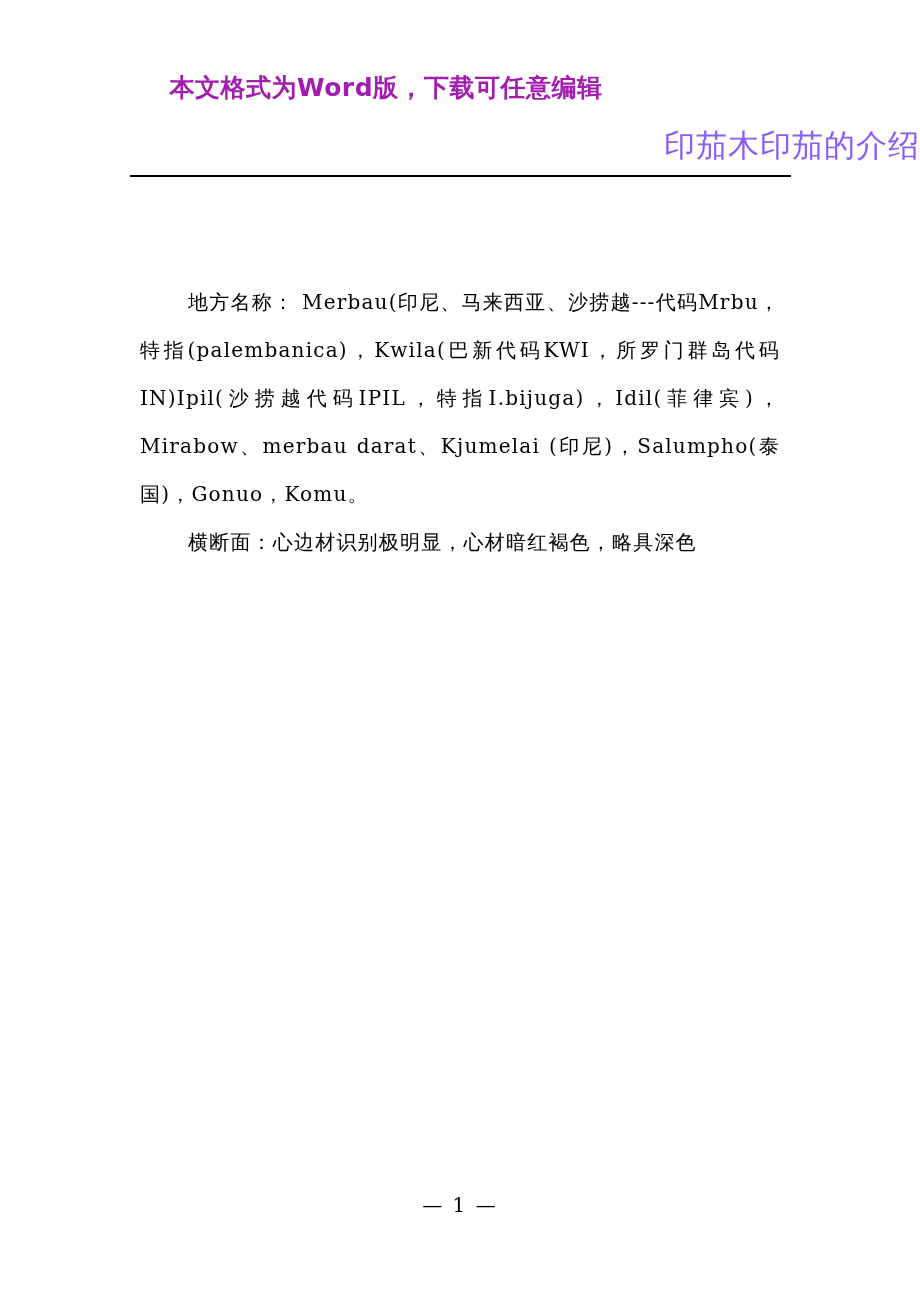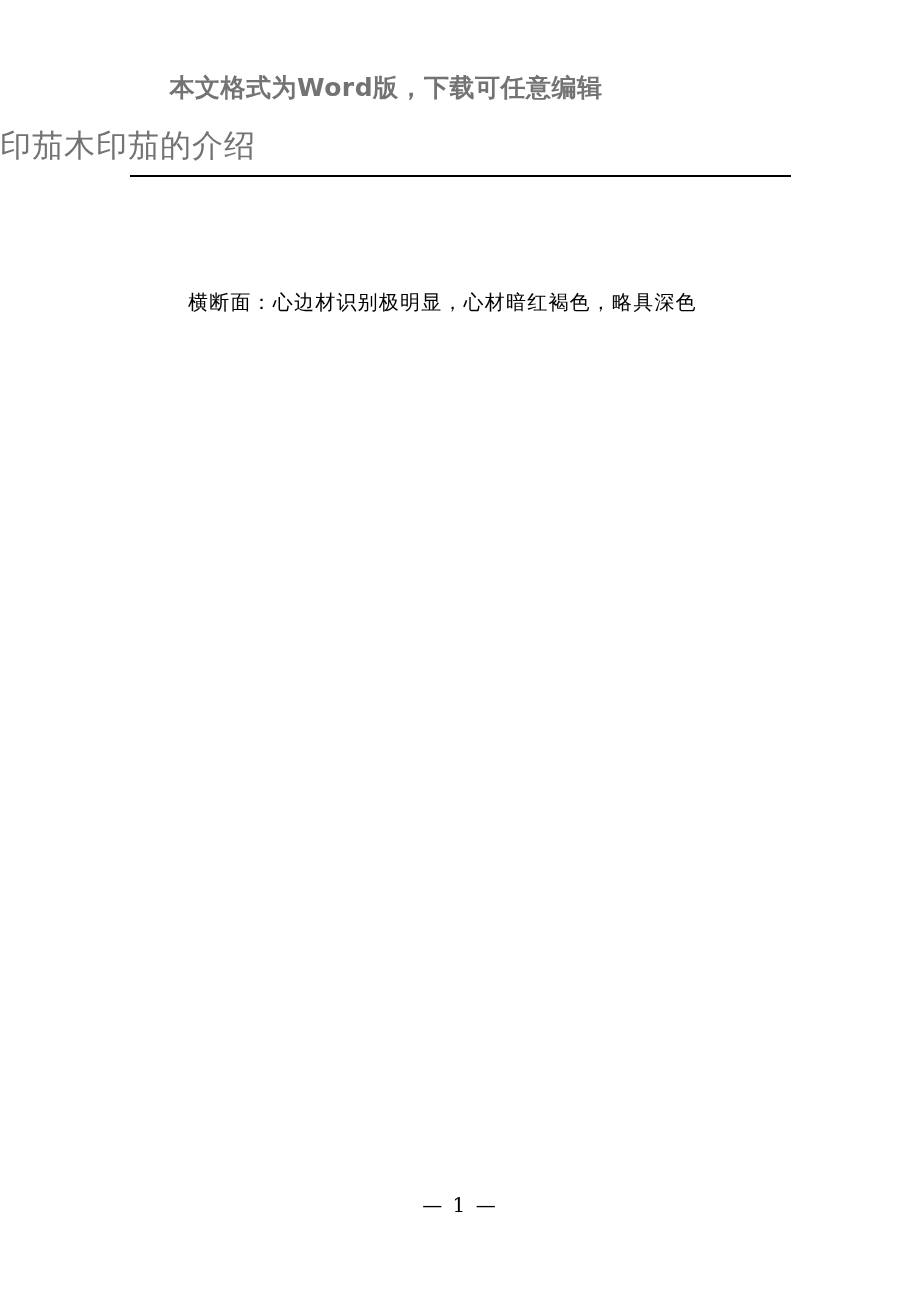--- a/index.html
+++ b/index.html
@@ -18,33 +18,33 @@
   .banner {
     position: absolute;
     left: 0;
     top: 68px;
     width: 772px;
     text-align: center;
     font-family: "DejaVu Sans", "Liberation Sans", sans-serif;
     font-weight: bold;
     font-size: 25px;
     line-height: 40px;
-    color: #737373;
+    color: #a21caf;
     letter-spacing: 0.5px;
   }
   .title {
     position: absolute;
     left: 0;
     top: 122px;
     width: 920px;
-    text-align: left;
+    text-align: right;
     font-family: "DejaVu Sans", "Liberation Sans", sans-serif;
     font-size: 31px;
     line-height: 46px;
-    color: #737373;
+    color: #8b5cf6;
     letter-spacing: 1px;
   }
   .rule {
     position: absolute;
     left: 130px;
     top: 175px;
     width: 661px;
     height: 2px;
     background: #000000;
   }
@@ -86,16 +86,17 @@
 <body>
 
 <div class="banner">本文格式为Word版，下载可任意编辑</div>
 
 <div class="title">印茄木印茄的介绍</div>
 
 <div class="rule"></div>
 
 <div class="body">
   <div class="gap"></div>
+  <p class="p indent">地方名称： Merbau(印尼、马来西亚、沙捞越---代码Mrbu，特指(palembanica)，Kwila(巴新代码KWI，所罗门群岛代码IN)Ipil(沙捞越代码IPIL，特指I.bijuga)，Idil(菲律宾)，Mirabow、merbau darat、Kjumelai (印尼)，Salumpho(泰国)，Gonuo，Komu。</p>
   <p class="p indent">横断面：心边材识别极明显，心材暗红褐色，略具深色</p>
 </div>
 
 <div class="footer">— 1 —</div>
 
 </body></html>

